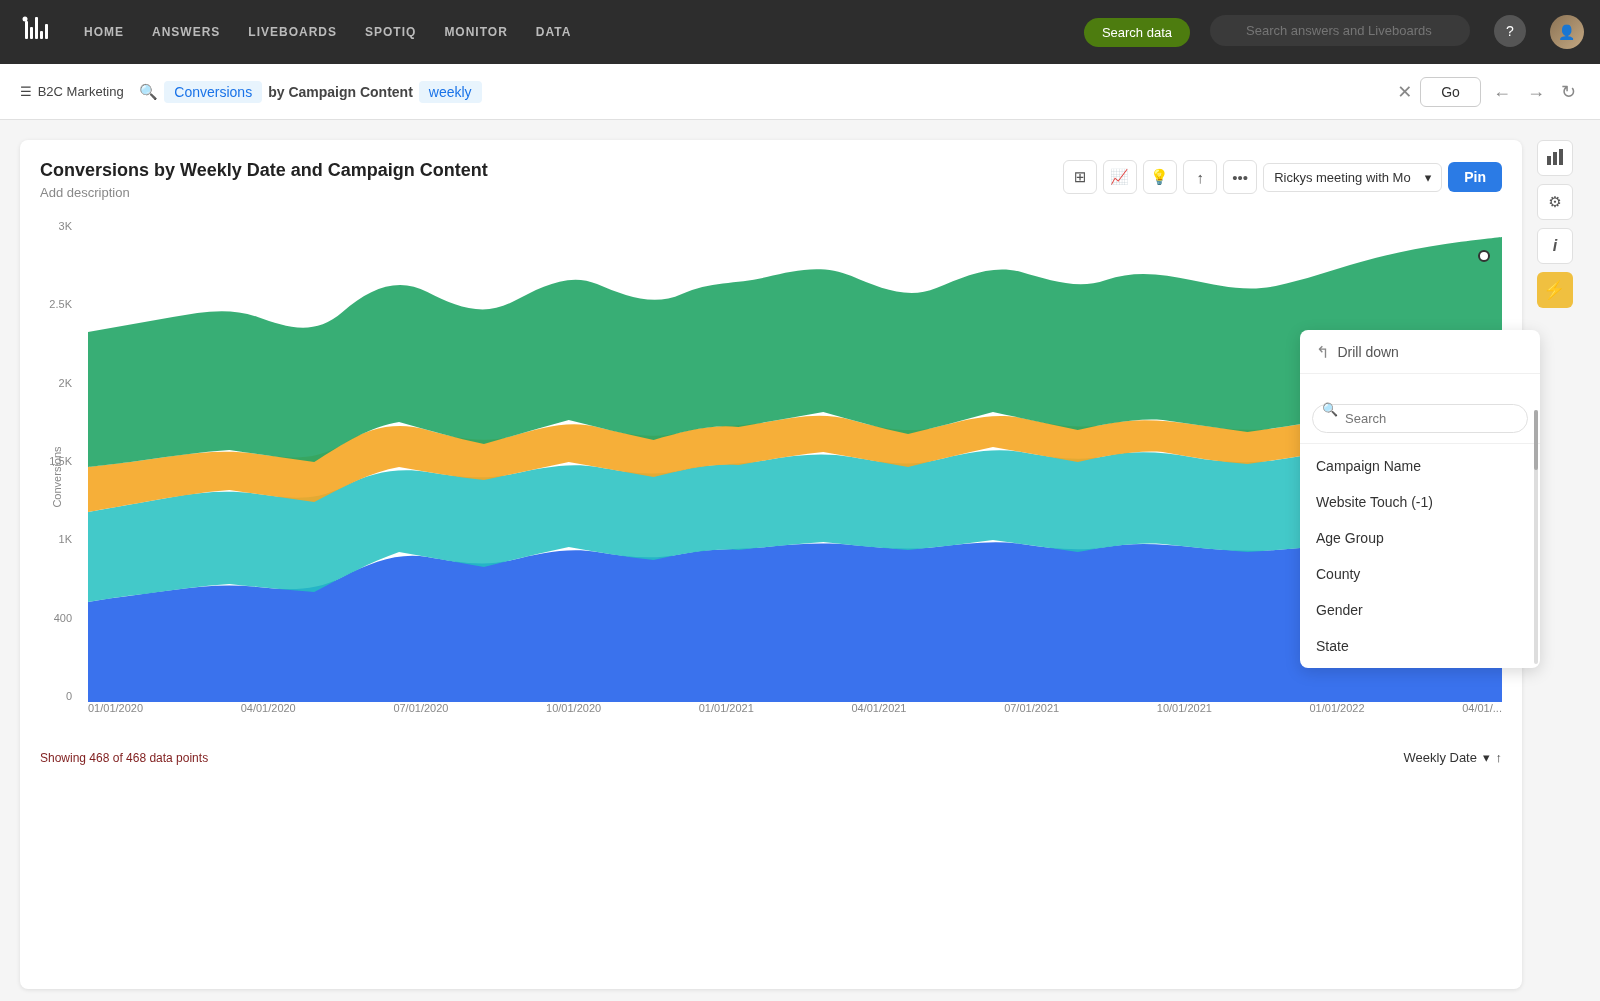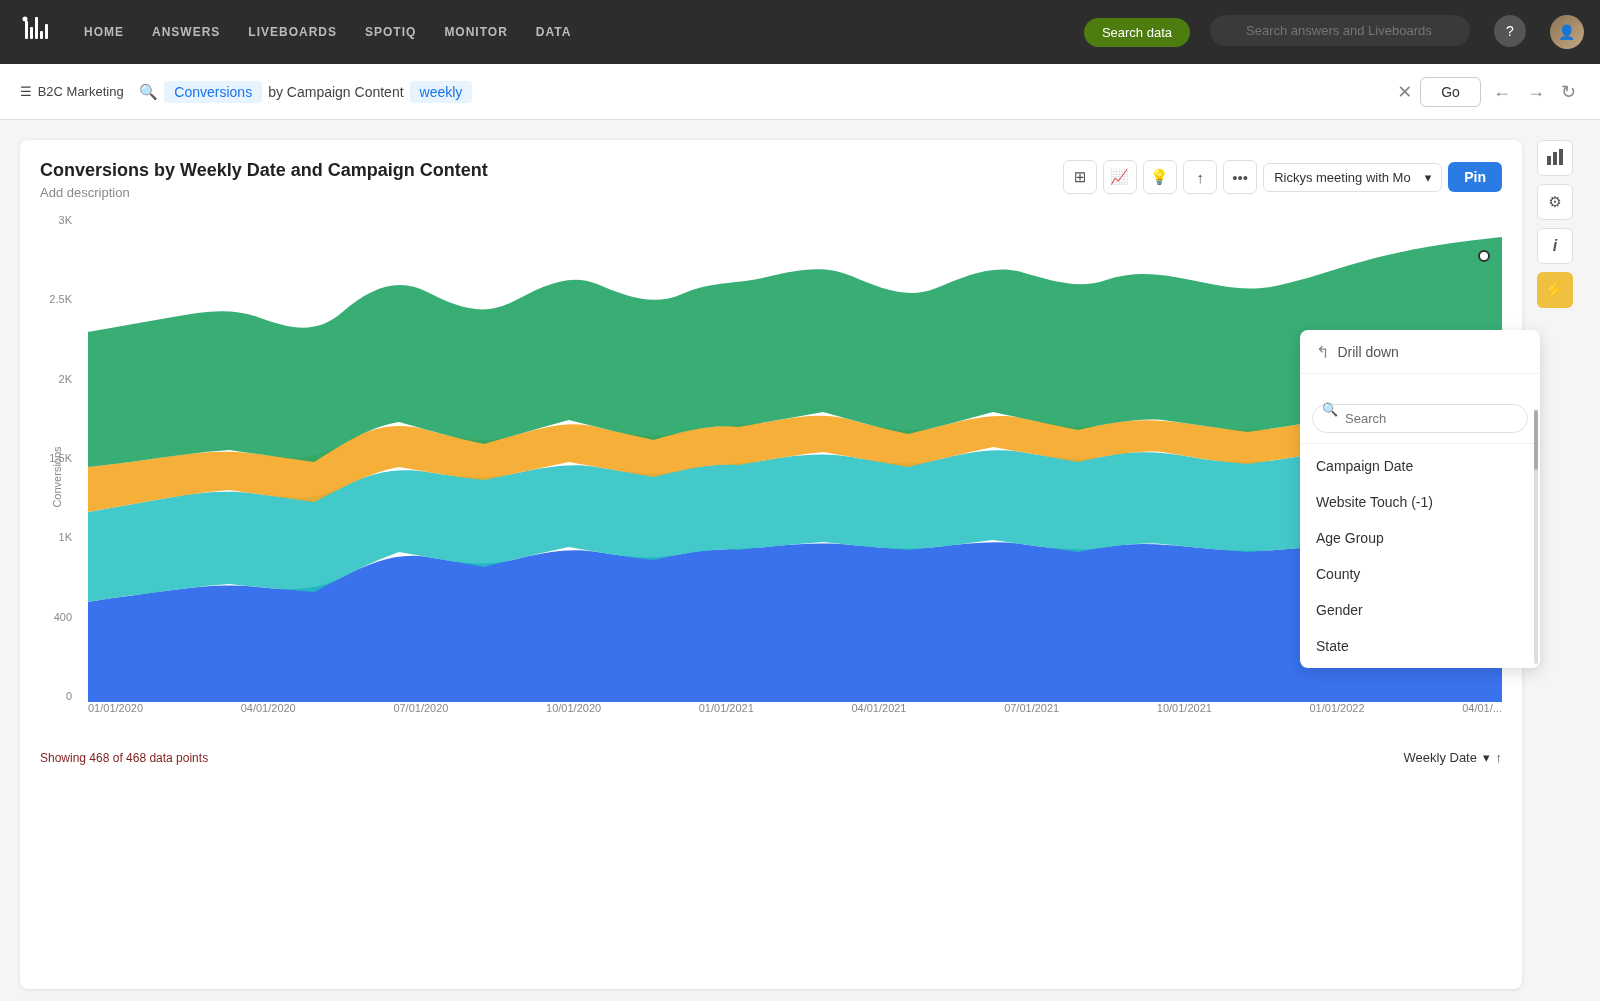--- a/index.html
+++ b/index.html
@@ -128,20 +128,21 @@
       background: #e8f4fd;
       color: #1a73e8;
       border-radius: 4px;
       padding: 3px 10px;
       font-size: 14px;
       font-weight: 500;
     }
     .breadcrumb-text {
       font-size: 14px;
       color: #444;
+      font-weight: bold;
     }
     .breadcrumb-right {
       display: flex;
       align-items: center;
       gap: 8px;
     }
     .clear-btn {
       background: none;
       border: none;
       color: #888;
@@ -250,21 +251,21 @@
       position: absolute;
       left: -14px;
       top: 50%;
       transform: translateY(-50%) rotate(-90deg);
       font-size: 11px;
       color: #888;
       white-space: nowrap;
     }
     .y-axis-ticks {
       position: absolute;
-      left: 0; top: 2px; bottom: 40px;
+      left: 0; top: 8px; bottom: 40px;
       width: 40px;
       display: flex;
       flex-direction: column;
       justify-content: space-between;
       align-items: flex-end;
       padding-right: 8px;
     }
     .y-tick {
       font-size: 11px;
       color: #888;
@@ -603,21 +604,21 @@
       <span class="drill-icon">↳</span>
       <span class="drill-title">Drill down</span>
     </div>
     <div class="drill-search">
       <div class="drill-search-wrap">
         <span class="drill-search-icon">🔍</span>
         <input type="text" placeholder="Search" style="">
       </div>
     </div>
     <div class="drill-items">
-      <div class="drill-item">Campaign Date</div>
+      <div class="drill-item">Campaign Name</div>
       <div class="drill-item">Website Touch (-1)</div>
       <div class="drill-item">Age Group</div>
       <div class="drill-item">County</div>
       <div class="drill-item">Gender</div>
       <div class="drill-item">State</div>
     </div>
     <div class="drill-scrollbar">
       <div class="drill-scrollbar-thumb"></div>
     </div>
   </div>

